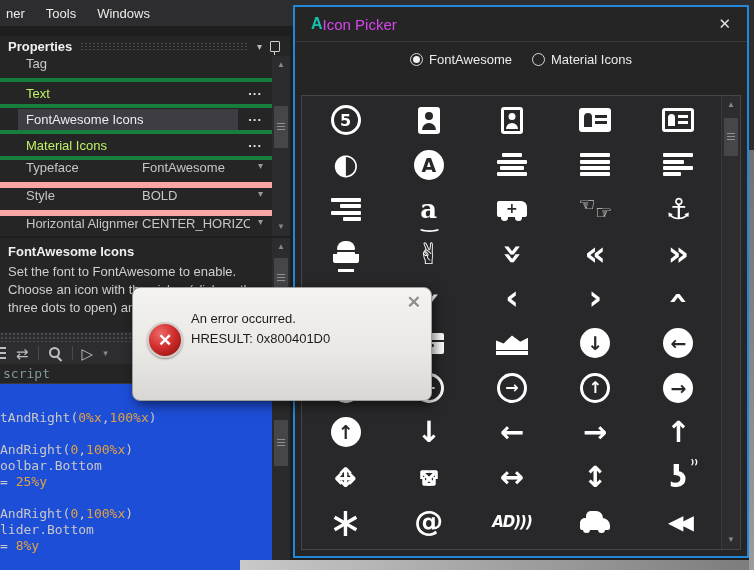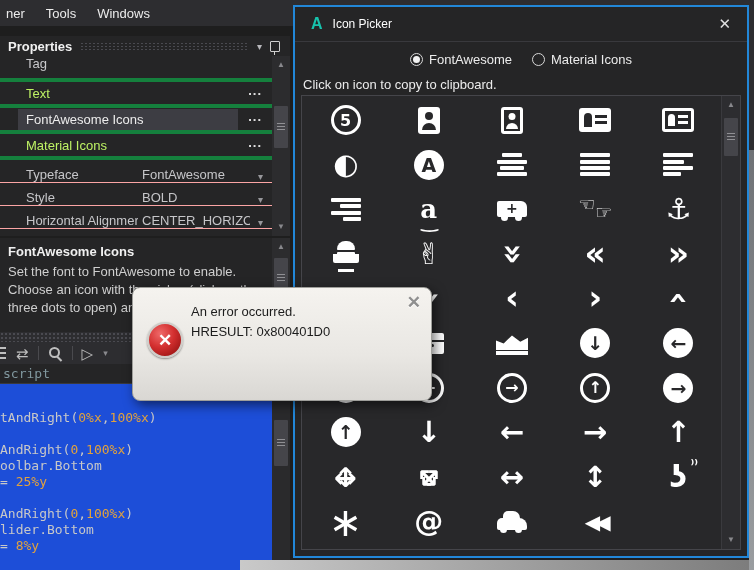--- a/index.html
+++ b/index.html
@@ -22,21 +22,21 @@
   
   #props-grid{left:0;top:56px;width:272px;height:180px;background:#252526;font-size:13px}
   .prow{height:22px;display:flex;align-items:center;border-bottom:4px solid #15803d;position:relative;overflow:hidden}
   .prow .plabel{margin-left:18px;width:220px;padding:3px 0 3px 8px;color:#bef264;white-space:nowrap;overflow:hidden;box-sizing:border-box}
   .prow.first .plabel{color:#c9c9cc;transform:translateY(-4px)}
   .prow.sel .plabel{background:#3d3d43;color:#ececec}
   .pell{position:absolute;right:10px;top:1px;color:#e2e2e2;font-weight:bold;letter-spacing:1px}
   .grouprow{height:22px;display:flex;align-items:center;border-bottom:1px solid #2e2e32}
   .expander{width:0;height:0;border-left:8px solid transparent;border-bottom:8px solid #d8d8d8;margin-left:8px}
   .grouprow .glabel{margin-left:7px;color:#ececec;font-weight:bold}
-  .srow{height:22px;display:flex;align-items:flex-end;border-bottom:1px solid #fca5a5;position:relative}
+  .srow{height:22px;display:flex;align-items:flex-start;border-bottom:6px solid #fca5a5;position:relative}
   .slabel{margin-left:26px;width:112px;color:#c6c6c9;white-space:nowrap;overflow:hidden}
   .svalue{width:108px;margin-left:4px;color:#c6c6c9;white-space:nowrap;overflow:hidden}
   .scaret{position:absolute;right:9px;color:#97979b;font-size:10px}
 
   
   .sbtrack{background:#2c2c2e}
   .sarr{position:absolute;left:0;width:18px;text-align:center;color:#88888c;font-size:8px;line-height:14px}
   .sthumb{position:absolute;left:2px;width:14px;background:#45454a;border-radius:1px}
   .sthumb::after{content:"";position:absolute;left:3px;right:3px;top:50%;height:8px;transform:translateY(-50%);
      background-image:repeating-linear-gradient(180deg,#909094 0 1px,transparent 1px 3px)}
@@ -60,21 +60,21 @@
   #tabbar .tab{margin-left:3px;color:#81989f;font-family:"DejaVu Sans Mono",monospace;font-size:13px;line-height:19px}
   #code{left:0;top:384px;width:272px;height:186px;background:#1d4ed8;padding-top:26px;box-sizing:border-box;overflow:hidden}
   .cl{height:16px;font-family:"DejaVu Sans Mono",monospace;font-size:13px;line-height:16px;white-space:pre}
   .tk-p{color:#c8c8c8}
   .tk-n{color:#e2a23d}
 
   
   #dialog{left:293px;top:5px;width:456px;height:553px;box-sizing:border-box;border:2px solid #2287d8;background:#252526;z-index:5}
   .dlg-title{position:absolute;left:0;top:0;right:0;height:34px;display:flex;align-items:center;border-bottom:1px solid #39393d}
   .dlg-logo{margin-left:16px;color:#17c3ad;font-weight:bold;font-size:16px}
-  .dlg-name{margin-left:10px;color:#ffffff;font-size:12px}
+  .dlg-name{color:#d946ef;font-size:15px}
   .dlg-close{margin-left:auto;margin-right:14px;color:#e0e0e0;font-size:15px;padding:2px}
   .dlg-radios{position:absolute;left:0;top:40px;right:0;height:24px;display:flex;align-items:center;justify-content:center;gap:20px}
   .radio-group{display:flex;align-items:center;gap:6px}
   .radio{width:13px;height:13px;border:1px solid #d8d8d8;border-radius:50%;position:relative;box-sizing:border-box}
   .radio.sel::after{content:"";position:absolute;inset:2px;background:#f2f2f2;border-radius:50%}
   .radio-label{color:#ececec;font-size:13px}
   .dlg-hint{position:absolute;left:8px;top:70px;color:#ececec;font-size:13px}
   .dlg-grid{position:absolute;left:6px;right:6px;top:88px;bottom:6px;background:#28282a;border:1px solid #45454a;
             display:grid;grid-template-columns:repeat(5,1fr);grid-auto-rows:44.6px;padding:2px 20px 0 2px;overflow:hidden;box-sizing:border-box}
   .cell{display:flex;align-items:center;justify-content:center;font-family:"DejaVu Sans",sans-serif}
@@ -142,21 +142,21 @@
 
   
   #error-popup{left:132px;top:287px;width:298px;height:112px;border-radius:8px;z-index:10;
       background:linear-gradient(180deg,#f5f3ef 0%,#e9e7e3 60%,#d9d7d3 100%);
       border:1px solid #9e9e9a;box-shadow:3px 4px 12px rgba(0,0,0,.55)}
   #error-popup .pclose{position:absolute;right:10px;top:4px;color:#8f8f8f;font-weight:bold;font-size:17px;text-shadow:0 1px 0 #fff}
   .err-ico{position:absolute;left:14px;top:34px;width:36px;height:36px;border-radius:50%;box-sizing:border-box;
       background:radial-gradient(circle at 35% 30%,#ef6a6a,#d32f2f 45%,#8e0e0e 95%);
       border:2px solid #cfcdc9;box-shadow:0 1px 2px rgba(0,0,0,.4);
       display:flex;align-items:center;justify-content:center;color:#fff;font-weight:bold;font-size:17px}
-  #popup-lines{position:absolute;left:58px;top:14px;width:238px;font-size:13px;line-height:20px;color:#1c1c1c}
+  #popup-lines{position:absolute;left:58px;top:21px;width:238px;font-size:13px;line-height:20px;color:#1c1c1c}
 
   
   #bottom-bar{left:240px;top:560px;width:514px;height:10px;background:linear-gradient(90deg,#c9c9c9,#7c7c7c)}
   #rstrip-top{left:749px;top:26px;width:5px;height:124px;background:#2d2d30}
   #rstrip-bot{left:749px;top:150px;width:5px;height:420px;background:linear-gradient(180deg,#6f7276,#9a9da0)}
 </style>
 </head>
 <body>
 
 <div id="menubar" class="abs">
@@ -267,21 +267,20 @@
   <div class="dlg-radios" id="dlg-radios">
       <div class="radio-group">
         <span class="radio sel"></span>
         <span class="radio-label">FontAwesome</span>
       </div>
       <div class="radio-group">
         <span class="radio"></span>
         <span class="radio-label">Material Icons</span>
       </div>
     </div>
-  <div class="dlg-hint">Click on icon to copy to clipboard.</div>
   <div class="dlg-grid" id="icon-grid">
 
   <div class="cell">
         <span class="i-px500">5</span>
       </div>
       <div class="cell">
         <span class="i-abook"></span>
       </div>
       <div class="cell">
         <span class="i-abook-o"></span>
@@ -436,20 +435,23 @@
         <span class="g arr">↕</span>
       </div>
       <div class="cell">
         <span class="i-ear">ʖ</span>
       </div>
       <div class="cell">
         <span class="g ast">∗</span>
       </div>
       <div class="cell">
         <span class="g sz30">@</span>
+      </div>
+      <div class="cell">
+        <span class="i-adtext">AD)))</span>
       </div>
       <div class="cell">
         <span class="i-car"></span>
       </div>
       <div class="cell">
         <span class="g bwd">◀◀</span>
       </div>
       <div class="cell"></div>
       <div class="cell"></div>
       <div class="cell"></div>

